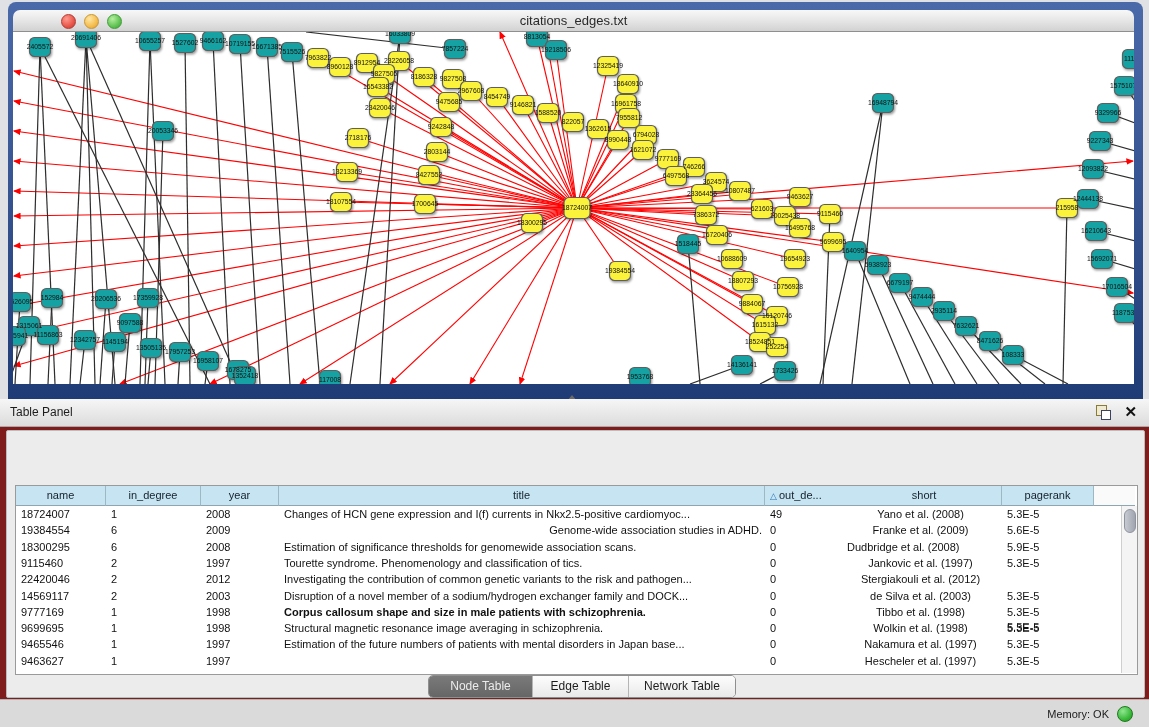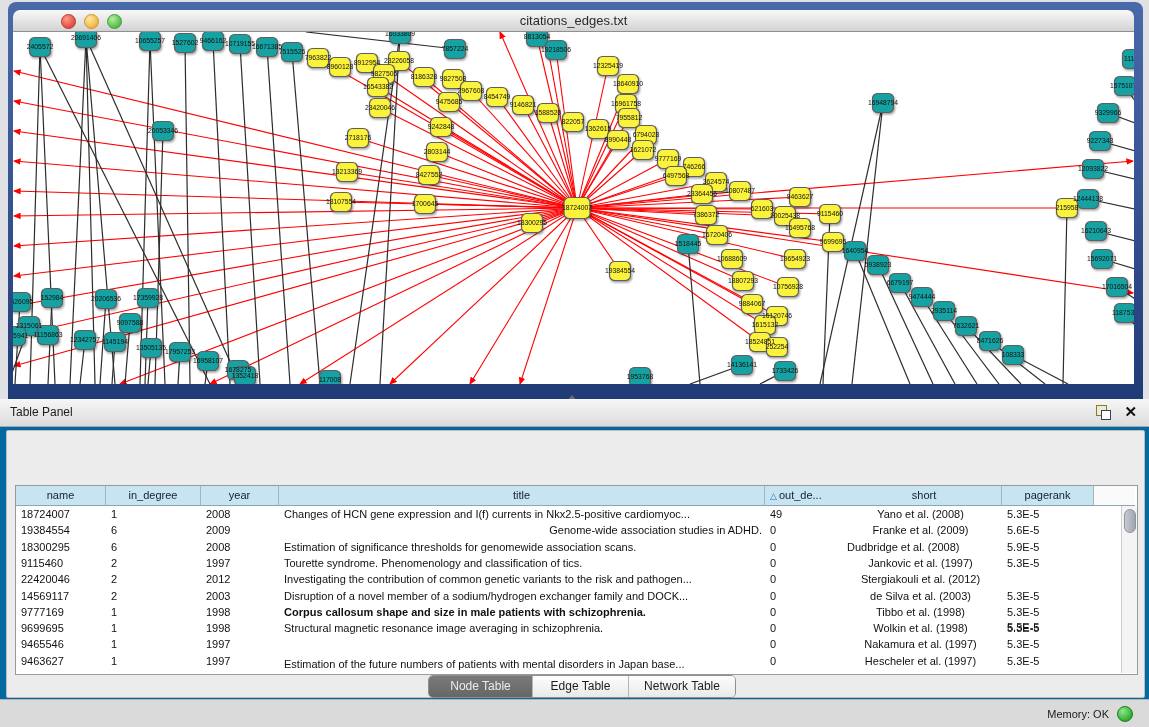--- a/index.html
+++ b/index.html
@@ -14,21 +14,21 @@
     background:linear-gradient(180deg,#f8f8f8,#e8e8e8 45%,#d2d2d2);
     border-bottom:1px solid #8f8f8f;border-radius:7px 7px 0 0;}
   #win-title{position:absolute;left:0;right:0;top:3px;text-align:center;
     font-size:13px;color:#2a2a2a;}
   .light{position:absolute;top:4px;width:13px;height:13px;border-radius:50%;}
   #light-red{left:48px;background:radial-gradient(circle at 35% 30%,#ff9a8d,#e8564a 60%,#c33a30);border:1px solid #b23a31;}
   #light-yellow{left:71px;background:radial-gradient(circle at 35% 30%,#ffe7a3,#f5bd4f 60%,#d99a2b);border:1px solid #c9962e;}
   #light-green{left:94px;background:radial-gradient(circle at 35% 30%,#b6eea0,#61c454 60%,#3e9e37);border:1px solid #3f9e36;}
   #canvas{position:absolute;left:5px;top:30px;width:1121px;height:352px;background:#ffffff;overflow:hidden;}
   
-  #table-panel{position:absolute;left:0;top:399px;width:1149px;height:328px;background:#0369a1;}
+  #table-panel{position:absolute;left:0;top:399px;width:1149px;height:328px;background:#7f1d1d;}
   #divider-grip{position:absolute;left:567px;top:-4px;width:0;height:0;
     border-left:5px solid transparent;border-right:5px solid transparent;border-bottom:6px solid #6a6a6a;}
   #tp-header{position:absolute;left:0;top:0;width:1149px;height:27px;
     background:linear-gradient(180deg,#f6f6f6,#dcdcdc);border-bottom:1px solid #a9a9a9;}
   #tp-title{position:absolute;left:10px;top:6px;font-size:12px;color:#1c1c1c;}
   #float-icon{position:absolute;right:38px;top:6px;width:15px;height:15px;cursor:pointer;}
   #float-icon .sq1{position:absolute;left:0;top:0;width:9px;height:9px;border:1.5px solid #8a7a3a;background:#f0ead0;}
   #float-icon .sq2{position:absolute;right:0;bottom:0;width:8px;height:8px;border:1.5px solid #39425e;background:#fff;}
   #close-icon{position:absolute;right:12px;top:4px;font-size:15px;font-weight:bold;color:#111;cursor:pointer;line-height:18px;}
   #tp-content{position:absolute;left:6px;top:31px;width:1137px;height:266px;
@@ -606,21 +606,21 @@
             <div class="td" style="left: 185px; width: 70px; text-align: left; padding-left: 5px;">1998</div>
             <div class="td" style="left: 263px; width: 478px; text-align: left; padding-left: 5px;">Structural magnetic resonance image averaging in schizophrenia.</div>
             <div class="td" style="left: 749px; width: 74px; text-align: left; padding-left: 5px;">0</div>
             <div class="td" style="left: 831px; width: 147px; text-align: center; padding-left: 0px;">Wolkin et al. (1998)</div>
             <div class="td" style="left: 986px; width: 84px; text-align: left; padding-left: 5px;">5.3E-5</div>
           </div>
           <div class="tr" style="top: 150.4px;">
             <div class="td" style="left: 0px; width: 82px; text-align: left; padding-left: 5px;">9465546</div>
             <div class="td" style="left: 90px; width: 87px; text-align: left; padding-left: 5px;">1</div>
             <div class="td" style="left: 185px; width: 70px; text-align: left; padding-left: 5px;">1997</div>
-            <div class="td" style="left: 263px; width: 478px; text-align: left; padding-left: 5px; margin-top: 20px;">Estimation of the future numbers of patients with mental disorders in Japan base...</div>
+            <div class="td" style="left: 263px; width: 478px; text-align: left; padding-left: 5px;">Estimation of the future numbers of patients with mental disorders in Japan base...</div>
             <div class="td" style="left: 749px; width: 74px; text-align: left; padding-left: 5px;">0</div>
             <div class="td" style="left: 831px; width: 147px; text-align: center; padding-left: 0px;">Nakamura et al. (1997)</div>
             <div class="td" style="left: 986px; width: 84px; text-align: left; padding-left: 5px;">5.3E-5</div>
           </div>
           <div class="tr" style="top: 166.7px;">
             <div class="td" style="left: 0px; width: 82px; text-align: left; padding-left: 5px;">9463627</div>
             <div class="td" style="left: 90px; width: 87px; text-align: left; padding-left: 5px;">1</div>
             <div class="td" style="left: 185px; width: 70px; text-align: left; padding-left: 5px;">1997</div>
             <div class="td" style="left: 749px; width: 74px; text-align: left; padding-left: 5px;">0</div>
             <div class="td" style="left: 831px; width: 147px; text-align: center; padding-left: 0px;">Hescheler et al. (1997)</div>

